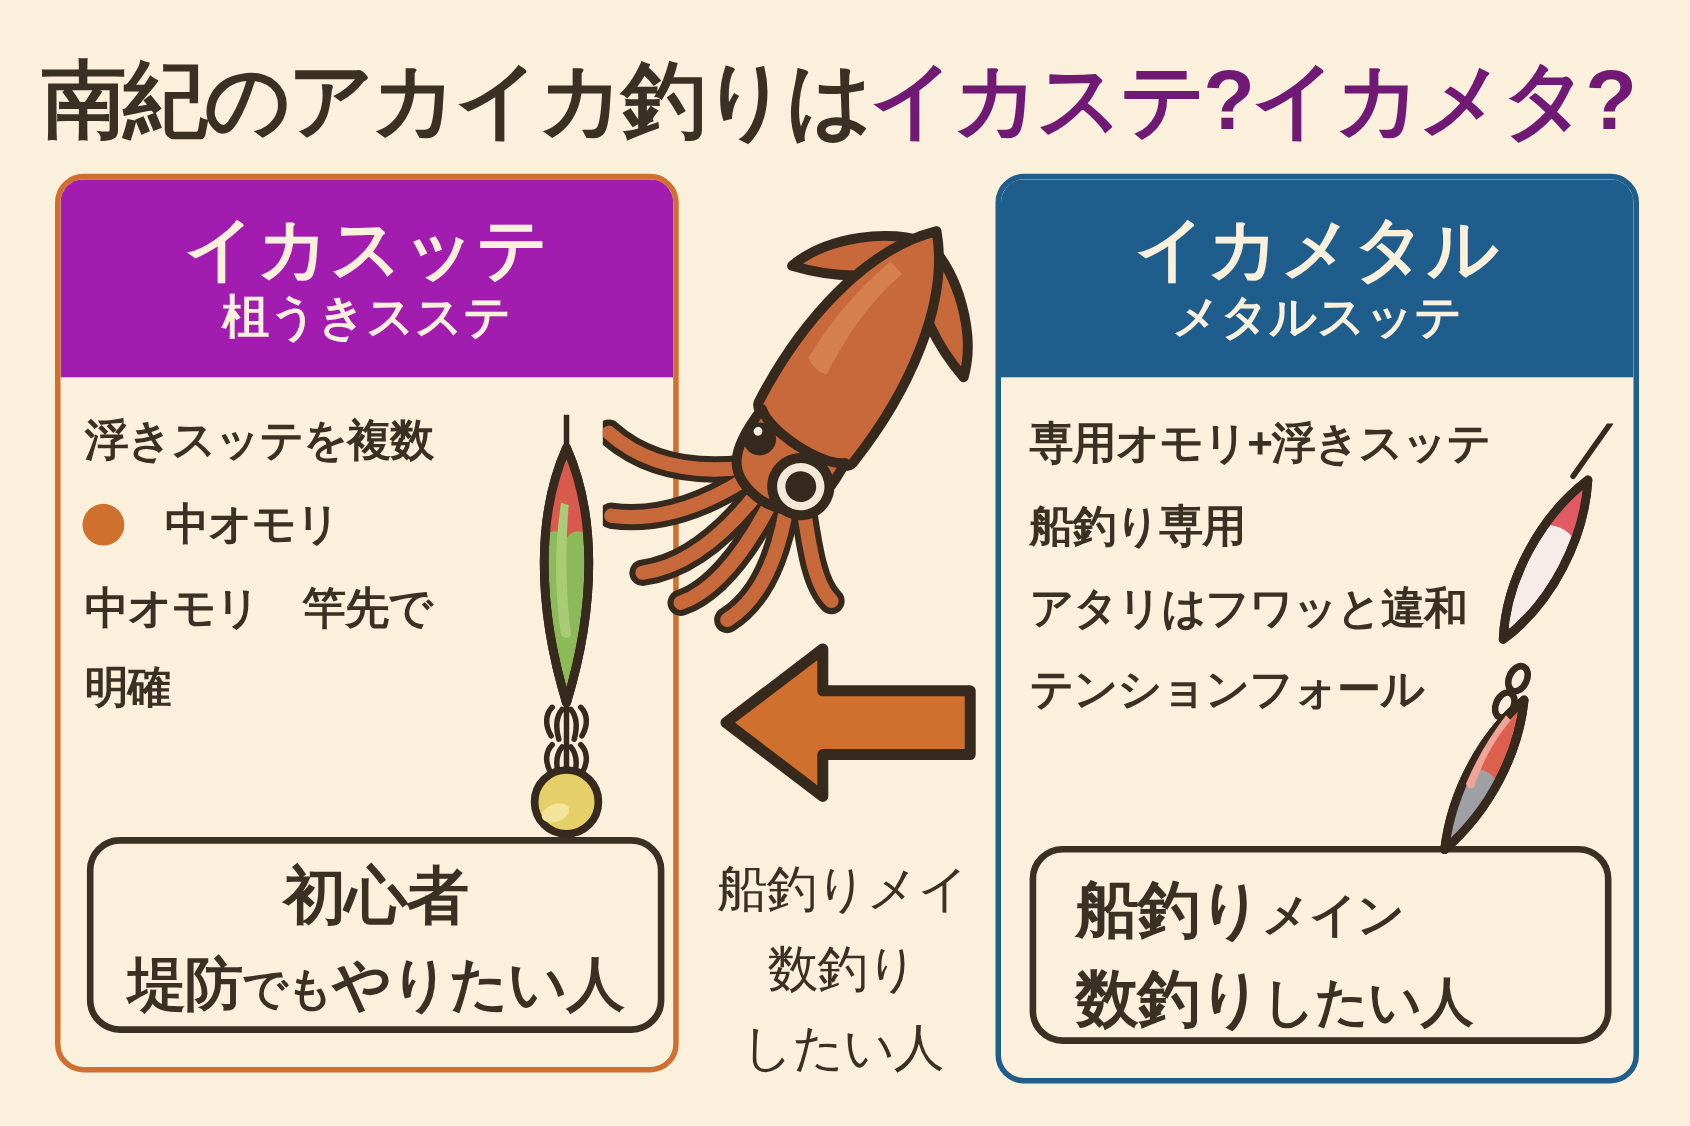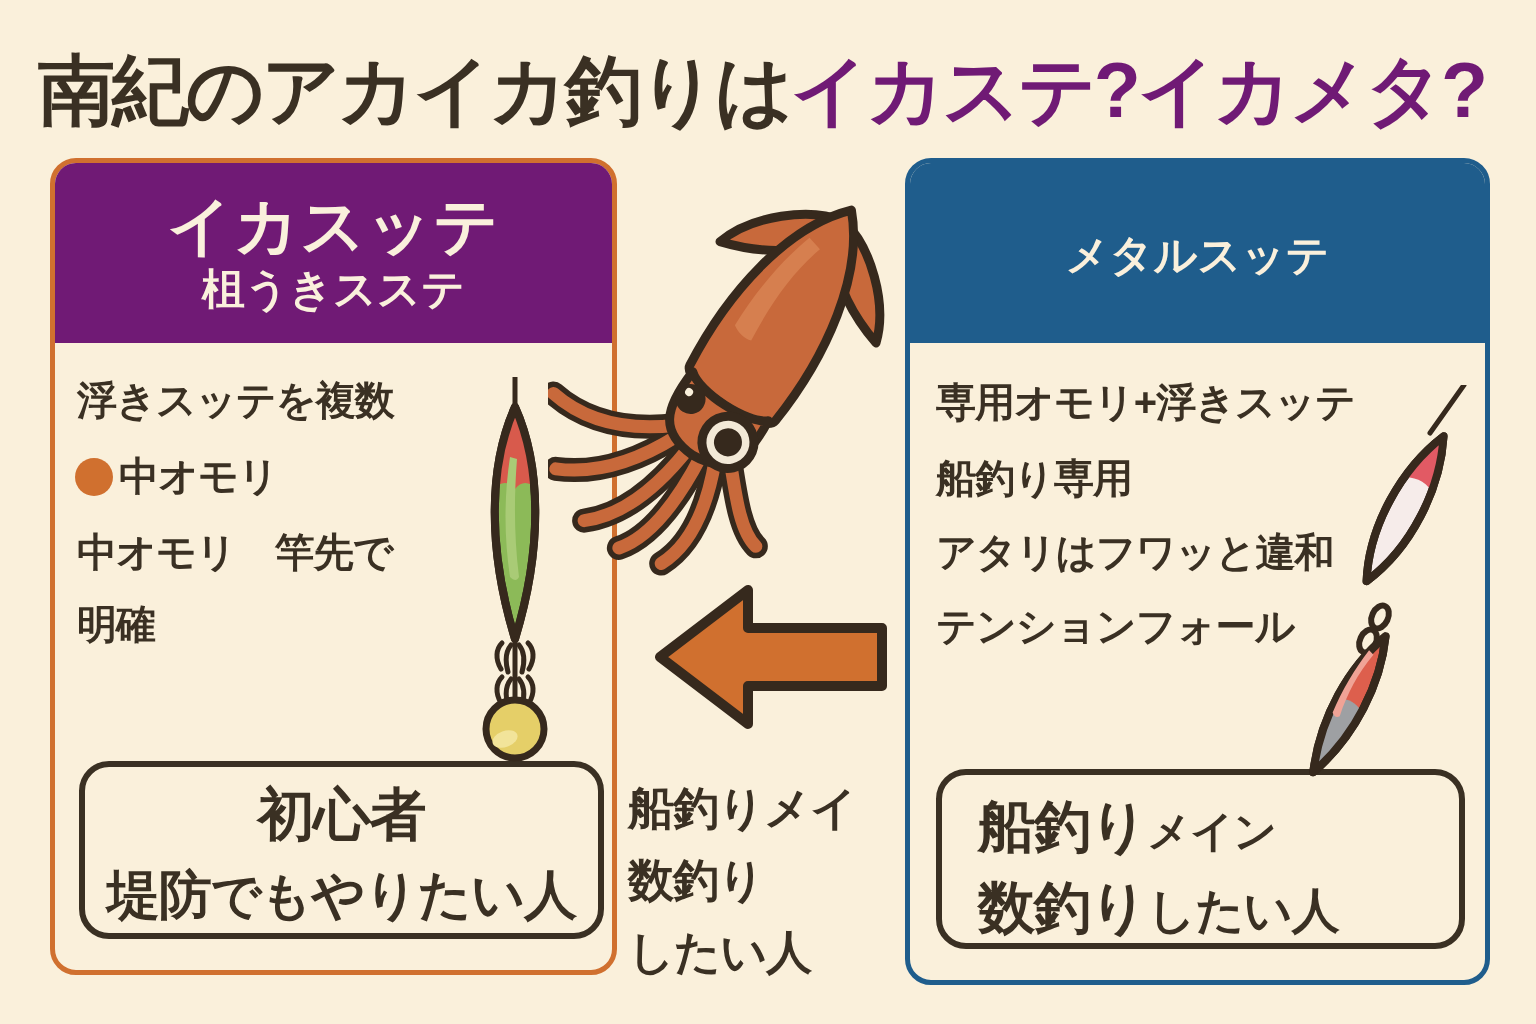--- a/index.html
+++ b/index.html
@@ -22,70 +22,70 @@
     border-radius:26px;overflow:hidden;background:#FAF0DB;
     box-sizing:border-box;
   }
   .card.left{left:50px;top:158px;width:567px;height:817px;border:5px solid #D0702F;}
   .card.right{left:905px;top:158px;width:585px;height:827px;border:5px solid #1F5D8C;}
   .card-header{
     position:absolute;left:0;top:0;width:100%;height:180px;
     display:flex;flex-direction:column;align-items:center;justify-content:center;
     color:#FAF0DC;text-align:center;
   }
-  .card.left  .card-header{background:#701a75;}
+  .card.left  .card-header{background:#a21caf;}
   .card.right .card-header{background:#1F5D8C;}
   .card-header .h1{font-size:64px;font-weight:900;line-height:1.05;letter-spacing:1px;}
   .card-header .h2{font-size:43px;font-weight:800;line-height:1.1;margin-top:6px;}
   .body-line{
     position:absolute;display:flex;align-items:center;
     font-size:40px;font-weight:700;white-space:nowrap;letter-spacing:-1px;
   }
   .dot-big{width:38px;height:38px;border-radius:50%;background:#D0702F;display:inline-block;margin-right:6px;}
   .dot-small{width:22px;height:22px;border-radius:50%;background:#D0702F;display:inline-block;margin-right:18px;margin-left:8px;}
   .inner-box{
     position:absolute;border:6px solid #3A3023;border-radius:30px;
     box-sizing:border-box;text-align:center;
   }
   .inner-box .bl{white-space:nowrap;font-weight:900;letter-spacing:-1px;}
   
   .card.left .inner-box{left:24px;top:598px;width:525px;height:178px;padding-top:10px;}
   .card.left .bl1{font-size:57px;}
   .card.left .bl2{font-size:53px;margin-top:6px;}
-  .card.left .bl2 .seg-small{font-size:50px;}
+  .card.left .bl2 .seg-small{font-size:41px;}
   
   .card.right .inner-box{left:26px;top:606px;width:529px;height:180px;padding:14px 0 0 36px;text-align:left;}
   .card.right .bl1{font-size:57px;}
   .card.right .bl1 .seg-small{font-size:43px;}
   .card.right .bl2{font-size:57px;margin-top:4px;}
   .card.right .bl2 .seg-small{font-size:48px;}
   
   .center-label{
-    left:628px;top:772px;width:276px;text-align:left;
-    font-size:46px;font-weight:700;line-height:72px;letter-spacing:-1px;
+    left:628px;top:772px;width:276px;text-align:center;
+    font-size:46px;font-weight:400;line-height:72px;letter-spacing:-1px;
   }
   svg{display:block;}
 </style>
 </head>
 <body>
 
 <div class="abs main-title">
   <span class="t-plain">南紀のアカイカ釣りは</span><span class="t-blue">イカステ?イカメタ?</span>
 </div>
 
 <div class="abs card left">
   <div class="card-header">
     <div class="h1">イカスッテ</div>
     <div class="h2">柤うきスステ</div>
   </div>
 
   <div class="body-line" style="left:22px;top:210px;">
     <span>浮きスッテを複数</span>
   </div>
-  <div class="body-line" style="left:20px;top:286px;">
+  <div class="body-line" style="left:20px;top:286px;gap:31px;">
     <span class="dot-big"></span>
     <span>中オモリ</span>
   </div>
   <div class="body-line" style="left:22px;top:362px;">
     <span>中オモリ　竿先で</span>
   </div>
   <div class="body-line" style="left:22px;top:434px;">
     <span>明確</span>
   </div>
 
@@ -164,20 +164,21 @@
 </svg>
 
 <div class="abs center-label">
   <div>船釣りメイ</div>
   <div>数釣り</div>
   <div>したい人</div>
 </div>
 
 <div class="abs card right">
   <div class="card-header">
+    <div class="h1">イカメタル</div>
     <div class="h2">メタルスッテ</div>
   </div>
 
   <div class="body-line" style="left:26px;top:212px;">
     <span>専用オモリ+浮きスッテ</span>
   </div>
   <div class="body-line" style="left:26px;top:288px;">
     <span>船釣り専用</span>
   </div>
   <div class="body-line" style="left:26px;top:362px;">

